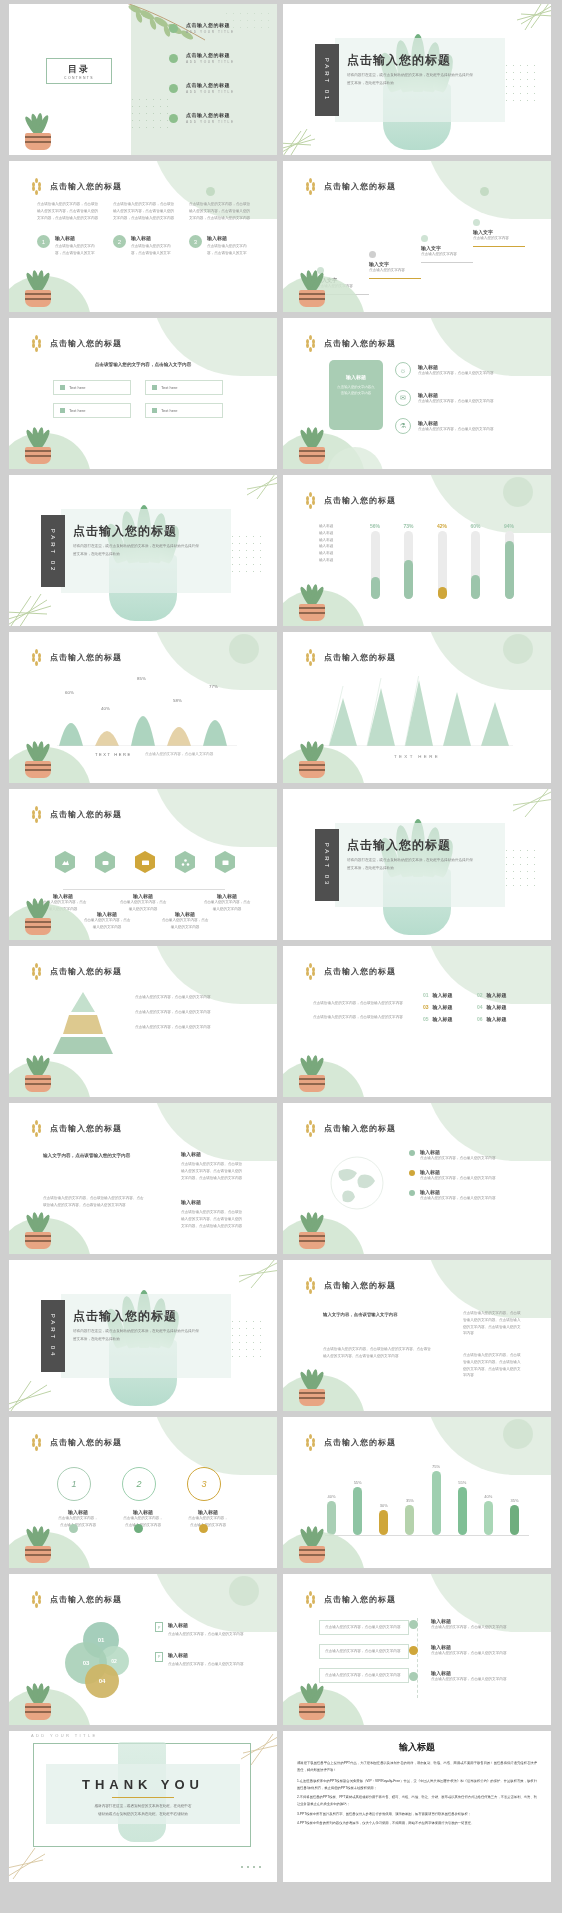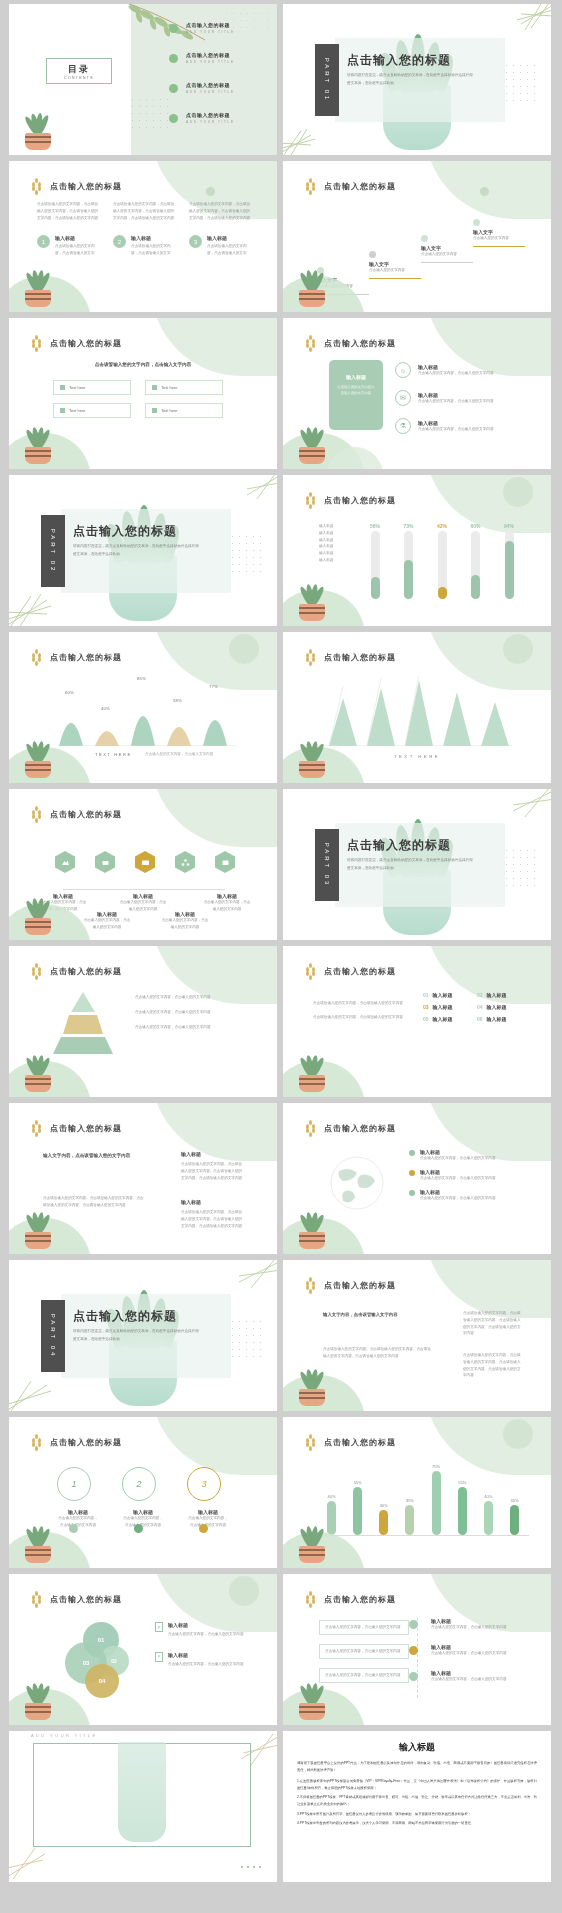--- a/index.html
+++ b/index.html
@@ -1163,20 +1163,26 @@
       </svg>
     <svg class="frond" style="left:-4px;bottom:2px;width:70px;height:40px" viewBox="0 0 70 40">
       <g stroke="#c8b07a" stroke-width=".9" opacity=".9">
           <path d="M0 38 L40 14" fill="none"></path>
       <path d="M8 39 L30 8" fill="none"></path>
           <path d="M2 28 L38 20" fill="none"></path>
         </g>
       </svg>
     <div class="thanks-outer">
       <div style="position:absolute;left:50%;top:-2px;transform:translateX(-50%);width:48px;height:100px;background:linear-gradient(#cfe7db,#b7dbc9);opacity:.7;border-radius:3px 3px 16px 16px"></div>
+      <div class="thanks-inner">
+        <b>THANK YOU</b>
+        <div class="thanks-rule"></div>
+        <div style="font-size:3.6px;color:#6f6f6f;line-height:2">感谢内容打在这里，或者复制您的文本后在此框。在此框中右</div>
+        <div style="font-size:3.6px;color:#6f6f6f;line-height:2">键粘贴或点击复制您的文本后在此框。在此框中右键粘贴</div>
+      </div>
     </div>
     <div style="position:absolute;right:16px;bottom:14px;display:flex;gap:4px">
       <span style="width:2px;height:2px;background:#b0c7b4"></span>
         <span style="width:2px;height:2px;background:#b0c7b4"></span>
       <span style="width:2px;height:2px;background:#b0c7b4"></span>
         <span style="width:2px;height:2px;background:#b0c7b4"></span>
     </div>
   </div>
 
   <div class="slide" style="padding:10px 14px;overflow:hidden">

